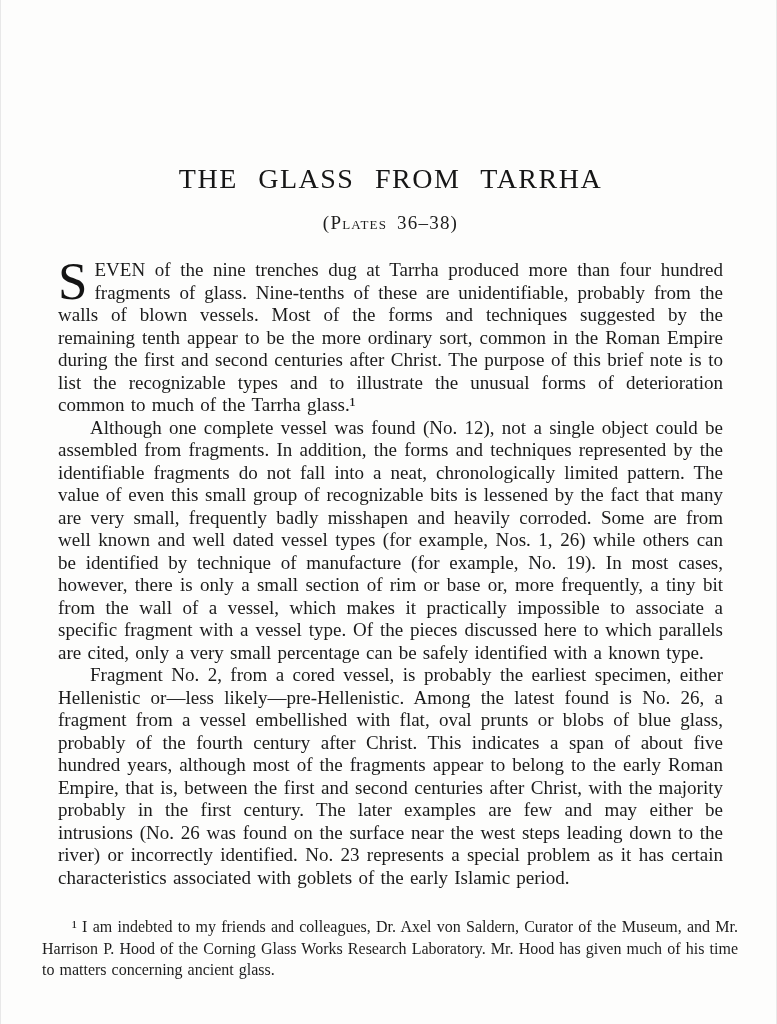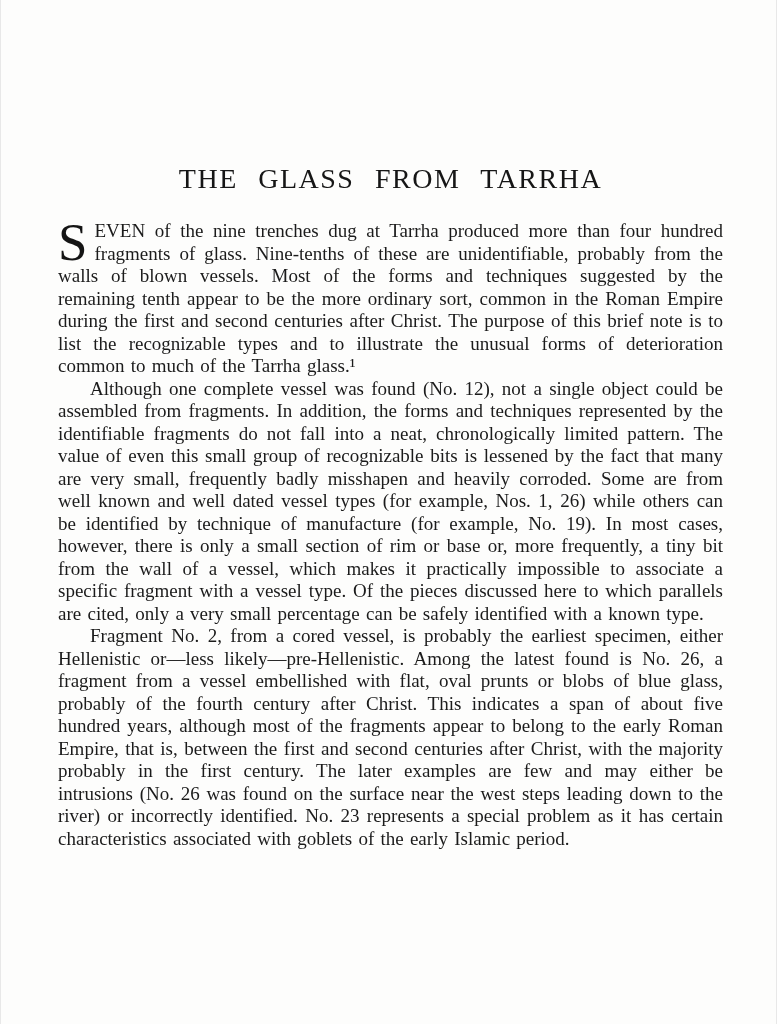--- a/index.html
+++ b/index.html
@@ -75,19 +75,21 @@
     word-spacing: 1px;
     color: #1d1d1d;
   }
 </style>
 </head>
 <body>
 
 <div class="page">
   <div class="content">
     <h1 class="article-title">THE GLASS FROM TARRHA</h1>
+    <div class="article-subtitle">(Plates 36–38)</div>
     <div class="article-body">
         <p class="body-para"><span class="dropcap">S</span><span>EVEN of the nine trenches dug at Tarrha produced more than four hundred fragments of glass.  Nine-tenths of these are unidentifiable, probably from the walls of blown vessels.  Most of the forms and techniques suggested by the remaining tenth appear to be the more ordinary sort, common in the Roman Empire during the first and second centuries after Christ.  The purpose of this brief note is to list the recognizable types and to illustrate the unusual forms of deterioration common to much of the Tarrha glass.¹</span></p>
         <p class="body-para indented"><span>Although one complete vessel was found (No. </span><span class="num">12</span><span>), not a single object could be assembled from fragments.  In addition, the forms and techniques represented by the identifiable fragments do not fall into a neat, chronologically limited pattern.  The value of even this small group of recognizable bits is lessened by the fact that many are very small, frequently badly misshapen and heavily corroded.  Some are from well known and well dated vessel types (for example, Nos. </span><span class="num">1</span><span>, </span><span class="num">26</span><span>) while others can be identified by technique of manufacture (for example, No. </span><span class="num">19</span><span>).  In most cases, however, there is only a small section of rim or base or, more frequently, a tiny bit from the wall of a vessel, which makes it practically impossible to associate a specific fragment with a vessel type.  Of the pieces discussed here to which parallels are cited, only a very small percentage can be safely identified with a known type.</span></p>
         <p class="body-para indented"><span>Fragment No. </span><span class="num">2</span><span>, from a cored vessel, is probably the earliest specimen, either Hellenistic or—less likely—pre-Hellenistic.  Among the latest found is No. </span><span class="num">26</span><span>, a fragment from a vessel embellished with flat, oval prunts or blobs of blue glass, probably of the fourth century after Christ.  This indicates a span of about five hundred years, although most of the fragments appear to belong to the early Roman Empire, that is, between the first and second centuries after Christ, with the majority probably in the first century.  The later examples are few and may either be intrusions (No. </span><span class="num">26</span><span> was found on the surface near the west steps leading down to the river) or incorrectly identified.  No. </span><span class="num">23</span><span> represents a special problem as it has certain characteristics associated with goblets of the early Islamic period.</span></p>
       </div>
+    <div class="footnote">¹ I am indebted to my friends and colleagues, Dr. Axel von Saldern, Curator of the Museum, and Mr. Harrison P. Hood of the Corning Glass Works Research Laboratory.  Mr. Hood has given much of his time to matters concerning ancient glass.</div>
   </div>
 </div>
 
 </body></html>

